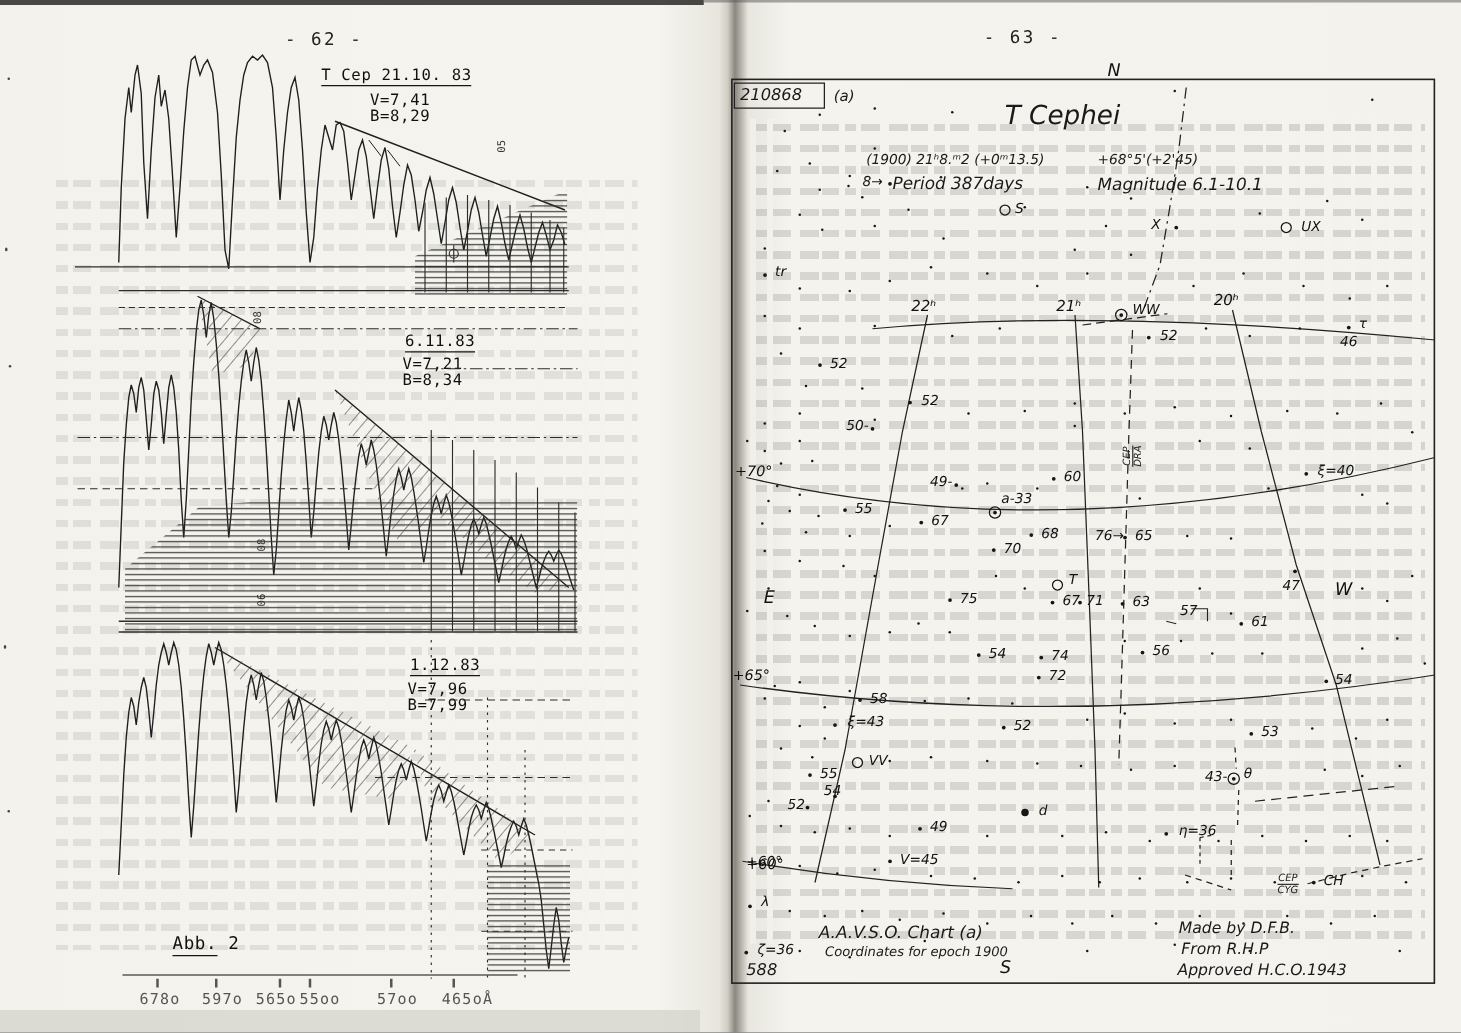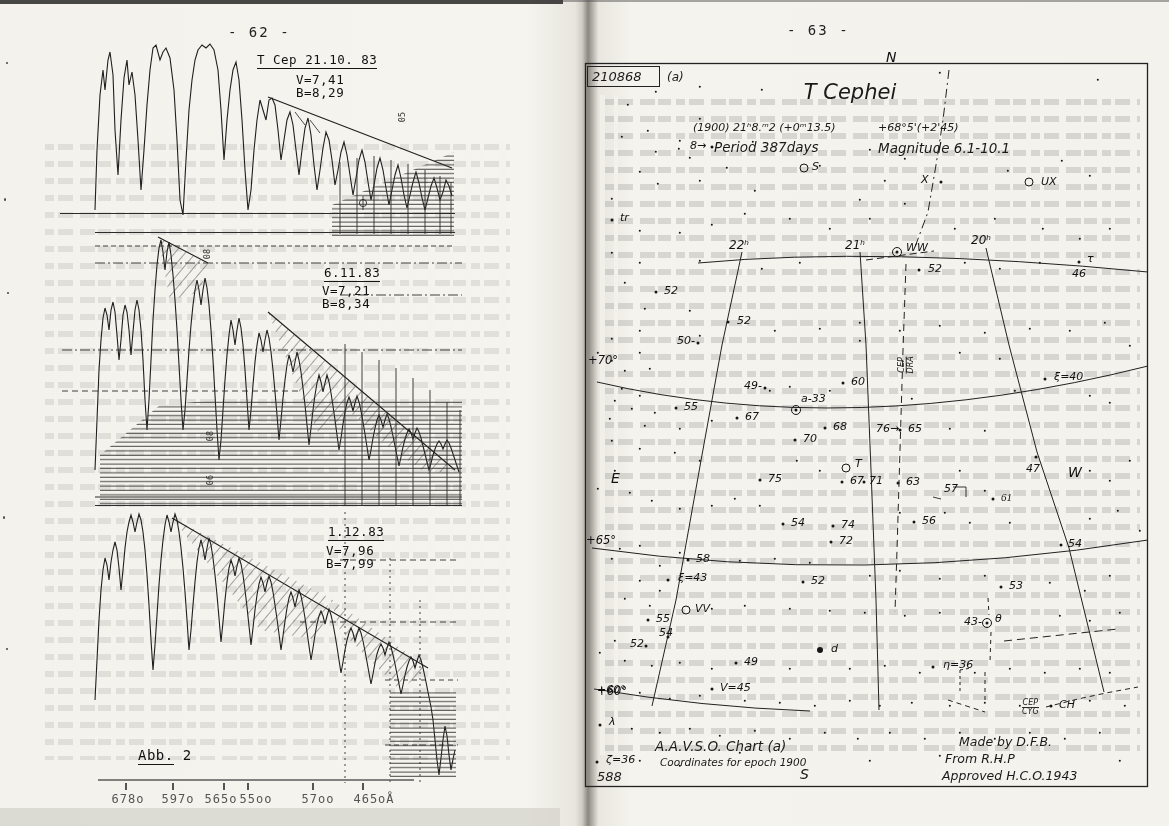--- a/index.html
+++ b/index.html
@@ -183,21 +183,21 @@
   <div class="abs hand" style="left:667px;top:70px;font-size:12px;">(a)</div>
   <div class="abs hand" style="left:795px;top:80px;width:110px;text-align:center;font-size:21px;">T Cephei</div>
   <div class="abs hand" style="left:693px;top:121px;font-size:11px;">(1900) 21ʰ8.ᵐ2 (+0ᵐ13.5)</div>
   <div class="abs hand" style="left:878px;top:121px;font-size:11px;">+68°5'(+2'45)</div>
   <div class="abs hand" style="left:714px;top:139px;font-size:13.5px;">Period 387days</div>
   <div class="abs hand" style="left:878px;top:140px;font-size:13.5px;">Magnitude 6.1-10.1</div>
 
   <div class="abs hand" style="left:655px;top:738px;font-size:13.5px;">A.A.V.S.O. Chart (a)</div>
   <div class="abs hand" style="left:660px;top:756px;font-size:10.5px;">Coordinates for epoch 1900</div>
   <div class="abs hand" style="left:597px;top:769px;font-size:13px;">588</div>
-  <div class="abs hand" style="left:943px;top:734px;font-size:12.5px;margin-left:16px;">Made by D.F.B.</div>
+  <div class="abs hand" style="left:943px;top:734px;font-size:12.5px;">Made by D.F.B.</div>
   <div class="abs hand" style="left:945px;top:751px;font-size:12.5px;text-align:center;">From R.H.P</div>
   <div class="abs hand" style="left:942px;top:768px;font-size:12.5px;">Approved H.C.O.1943</div>
 
   <div id="starfield" class="abs" style="left:0;top:0;width:1169px;height:826px;">
       <div class="dot" style="left: 656px; top: 92px; width: 2.4px; height: 2.4px;"></div>
       <div class="dot" style="left: 700px; top: 87px; width: 2.4px; height: 2.4px;"></div>
       <div class="dot" style="left: 762px; top: 90px; width: 2.4px; height: 2.4px;"></div>
       <div class="dot" style="left: 940px; top: 73px; width: 2.4px; height: 2.4px;"></div>
       <div class="dot" style="left: 1098px; top: 80px; width: 2.4px; height: 2.4px;"></div>
       <div class="dot" style="left: 628px; top: 105px; width: 2.4px; height: 2.4px;"></div>
@@ -437,21 +437,21 @@
       <div class="dot" style="left: 842px; top: 482px; width: 3px; height: 3px;"></div>
       <div class="slab" style="left: 850px; top: 475px;">67</div>
       <div class="dot" style="left: 864px; top: 482px; width: 3px; height: 3px;"></div>
       <div class="slab" style="left: 869px; top: 475px;">71</div>
       <div class="dot" style="left: 760px; top: 480px; width: 3px; height: 3px;"></div>
       <div class="slab" style="left: 768px; top: 473px;">75</div>
       <div class="dot" style="left: 898px; top: 483px; width: 3px; height: 3px;"></div>
       <div class="slab" style="left: 906px; top: 476px;">63</div>
       <div class="slab" style="left: 944px; top: 483px;">57</div>
       <div class="dot" style="left: 993px; top: 499px; width: 3px; height: 3px;"></div>
-      <div class="slab" style="left: 1001px; top: 492px; font-family: Liberation Serif, serif;">61</div>
+      <div class="slab" style="left: 1001px; top: 492px;">61</div>
       <div class="dot" style="left: 1036px; top: 457px; width: 3px; height: 3px;"></div>
       <div class="slab" style="left: 1026px; top: 463px;">47</div>
       <div class="dot" style="left: 914px; top: 522px; width: 3px; height: 3px;"></div>
       <div class="slab" style="left: 922px; top: 515px;">56</div>
       <div class="dot" style="left: 783px; top: 524px; width: 3px; height: 3px;"></div>
       <div class="slab" style="left: 791px; top: 517px;">54</div>
       <div class="dot" style="left: 833px; top: 526px; width: 3px; height: 3px;"></div>
       <div class="slab" style="left: 841px; top: 519px;">74</div>
       <div class="dot" style="left: 1061px; top: 545px; width: 3px; height: 3px;"></div>
       <div class="slab" style="left: 1068px; top: 538px;">54</div>
@@ -493,21 +493,21 @@
       <div class="slab" style="left: 606px; top: 754px;">ζ=36</div>
       <div class="circdot" style="left: 897px; top: 252px;"></div>
       <div class="slab" style="left: 906px; top: 242px;">WW</div>
       <div class="compass" style="left: 886px; top: 49px;">N</div>
       <div class="compass" style="left: 800px; top: 766px;">S</div>
       <div class="compass" style="left: 611px; top: 470px;">E</div>
       <div class="compass" style="left: 1068px; top: 464px;">W</div>
       <div class="hourlab" style="left: 729px; top: 238px;">22ʰ</div>
       <div class="hourlab" style="left: 845px; top: 238px;">21ʰ</div>
       <div class="hourlab" style="left: 971px; top: 233px;">20ʰ</div>
-      <div class="declab" style="left: 588px; top: 353px;">+70°</div>
+      <div class="declab" style="left: 588px; top: 370px;">+70°</div>
       <div class="declab" style="left: 586px; top: 533px;">+65°</div>
       <div class="declab" style="left: 597px; top: 684px;">+60°</div>
       <div class="bnd" style="left: 898px; top: 356px; transform: rotate(-90deg);"><span>CEP</span><span class="l2">DRA</span></div>
       <div class="bnd" style="left: 1022px; top: 699px;"><span>CEP</span><span class="l2">CYG</span></div>
     </div>
 
   <div class="speck" style="left:6px;top:62px;width:2px;height:2px;"></div>
   <div class="speck" style="left:4px;top:198px;width:2px;height:3px;"></div>
   <div class="speck" style="left:7px;top:292px;width:2px;height:2px;"></div>
   <div class="speck" style="left:3px;top:516px;width:2px;height:3px;"></div>

